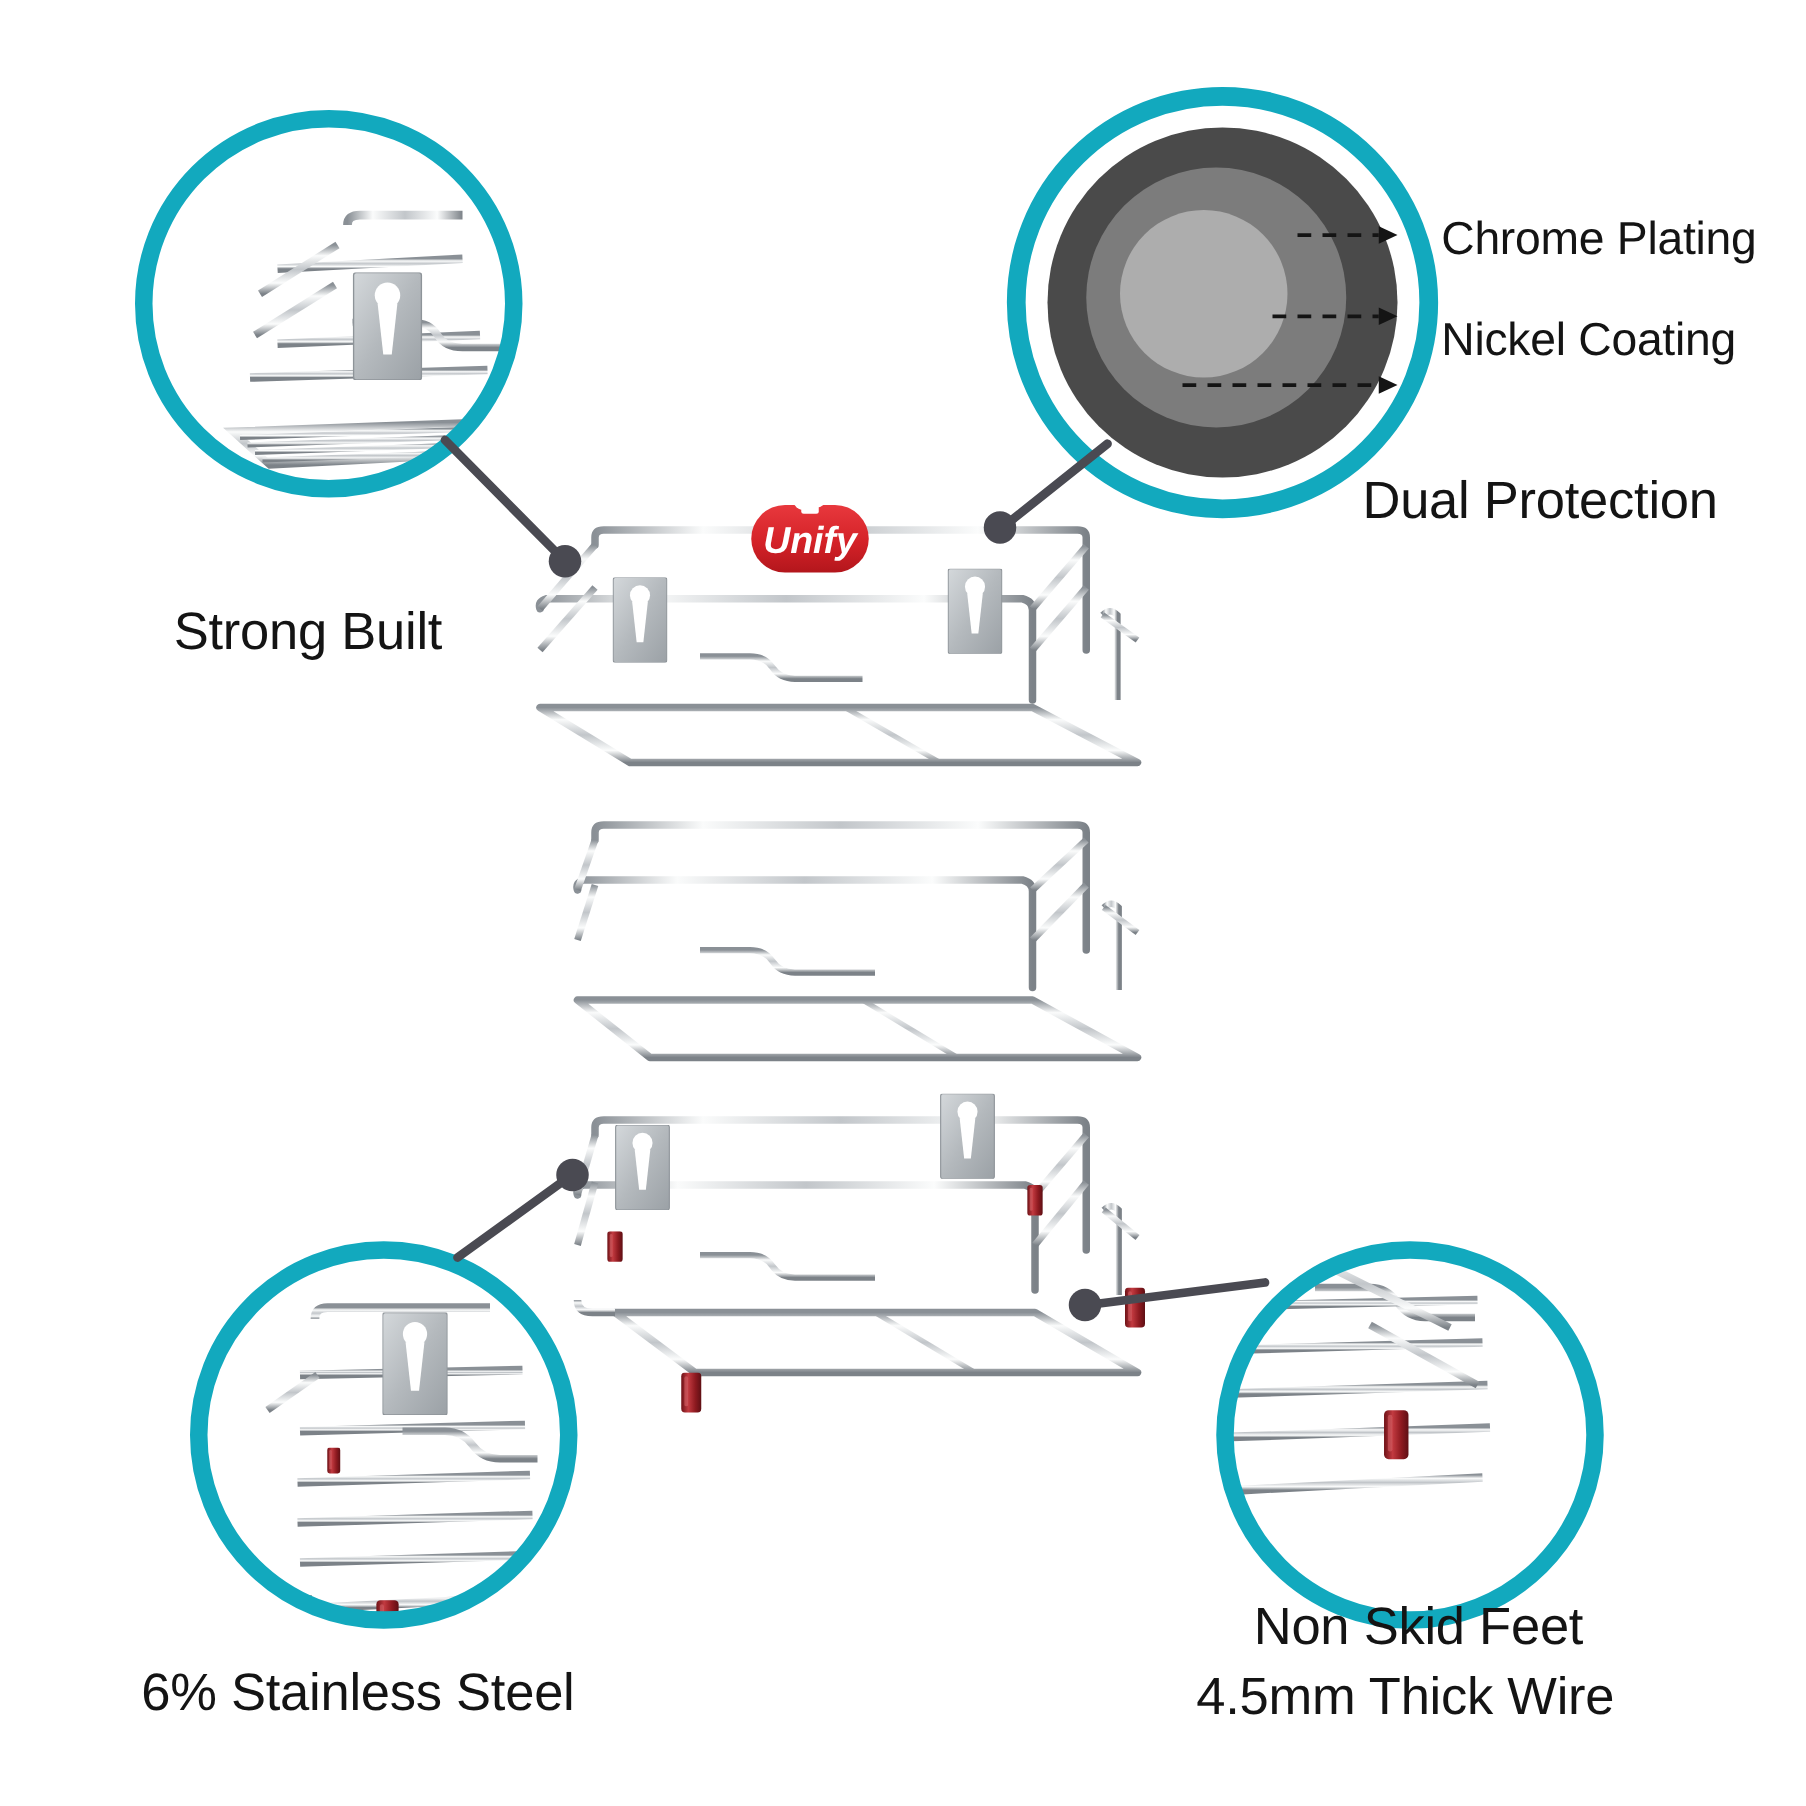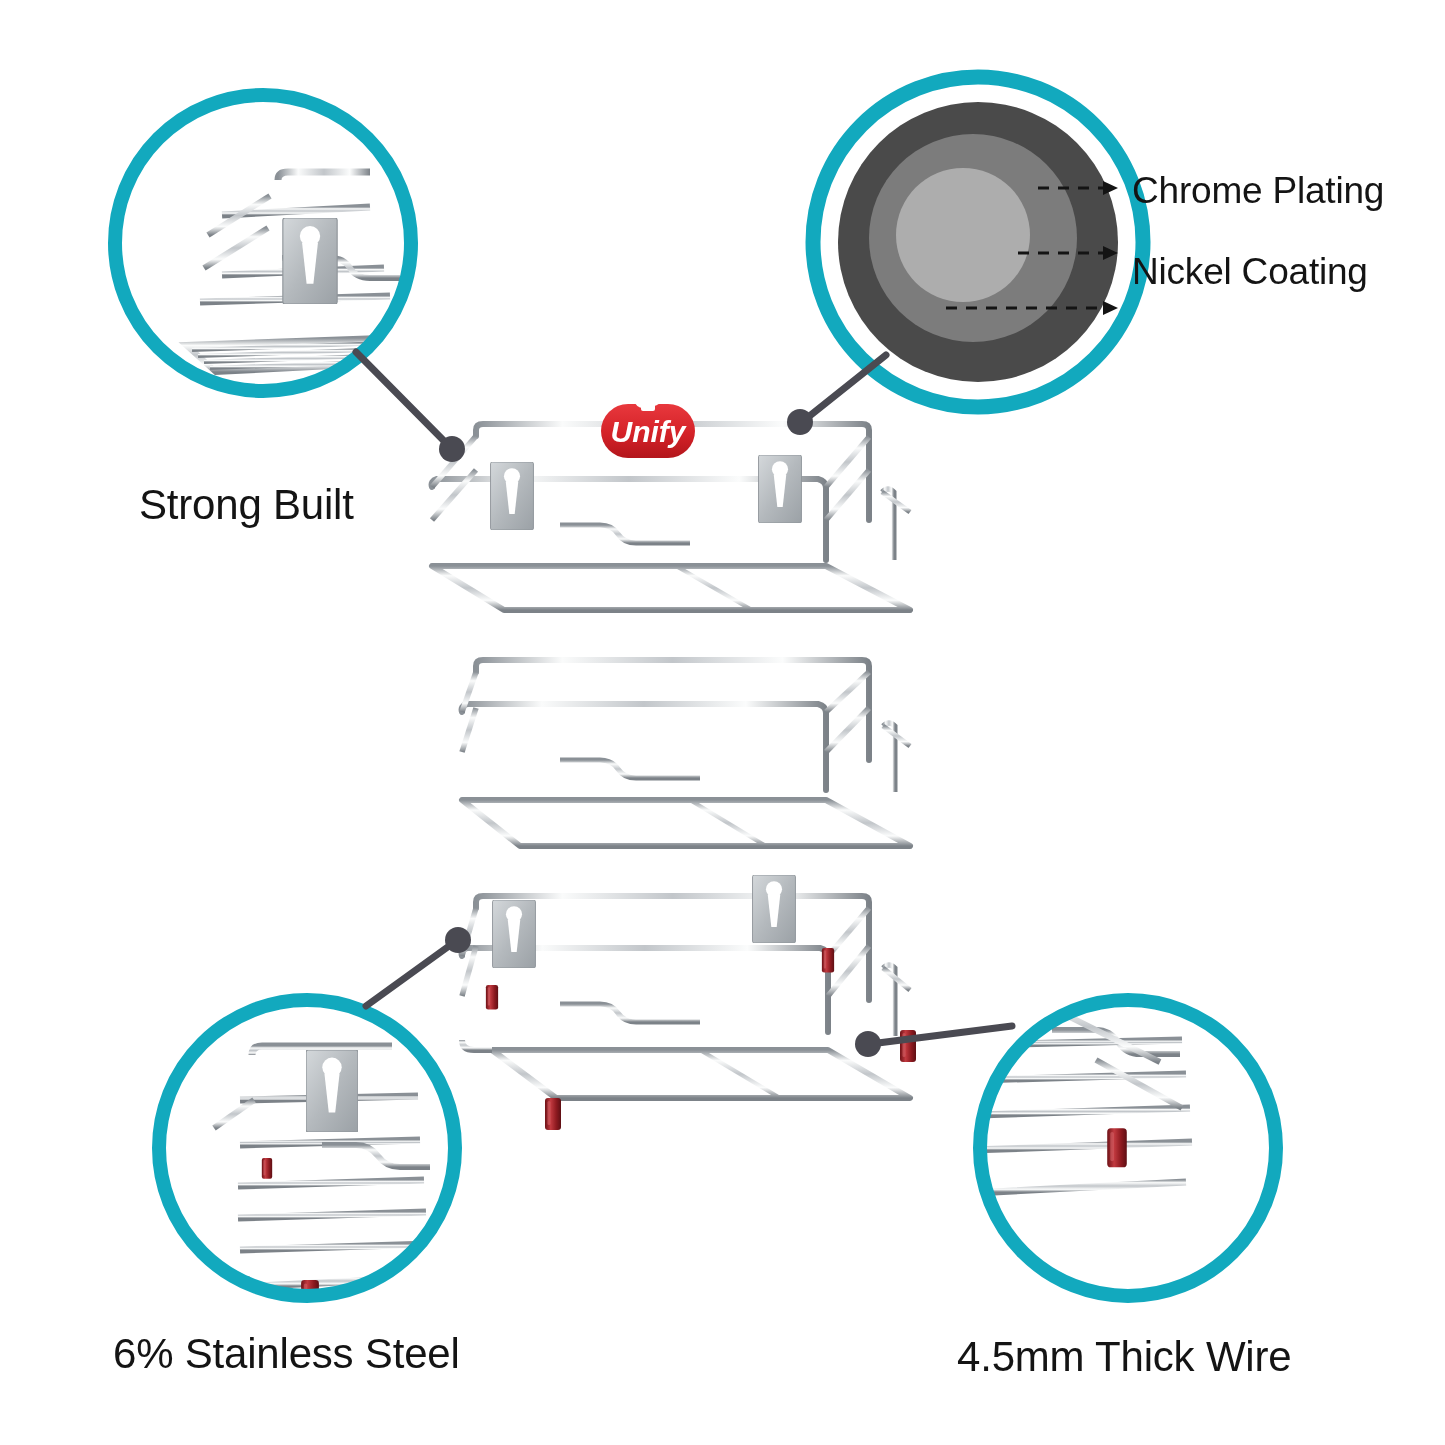--- a/index.html
+++ b/index.html
@@ -27,21 +27,21 @@
   }
   .label {
     position: absolute;
     color: #141414;
     font-family: "Liberation Sans", sans-serif;
     font-weight: 400;
     white-space: nowrap;
     letter-spacing: -0.2px;
   }
   .label.big { font-size: 42px; }
-  .label.med { font-size: 37px; }
+  .label.med { font-size: 37px; margin-left: 21px; }
 </style>
 </head>
 <body>
 
 <div id="stage">
 
   <svg class="layer" viewBox="0 0 1445 1445">
     <defs>
       <linearGradient id="wireH" x1="0" y1="0" x2="0" y2="1">
         <stop offset="0%" stop-color="#8A9096"></stop>
@@ -334,24 +334,26 @@
         <ellipse cx="653" cy="399" rx="8" ry="7"></ellipse>
         <ellipse cx="648" cy="394" rx="7" ry="6"></ellipse>
         <rect x="641" y="403" width="14" height="8" rx="2"></rect>
       </g>
       <text x="648" y="442" text-anchor="middle" font-family="'Liberation Sans', sans-serif" font-size="30" font-weight="bold" font-style="italic" fill="#ffffff">Unify</text>
     </g>
   </svg>
 
   <div class="label big" style="left:139px; top:433px;margin-top:48px;">Strong Built</div>
 
+  <div class="label big" style="left:1090px; top:376px;">Dual Protection</div>
 
   <div class="label med" style="left:1132px; top:170px;">Chrome Plating</div>
 
   <div class="label med" style="left:1132px; top:251px;text-align:center;">Nickel Coating</div>
 
 
   <div class="label big" style="left:113px; top:1330px;">6% Stainless Steel</div>
 
+  <div class="label big" style="left:1003px; top:1277px;">Non Skid Feet</div>
 
   <div class="label big" style="left:957px; top:1333px;">4.5mm Thick Wire</div>
 
 </div>
 
 </body></html>

